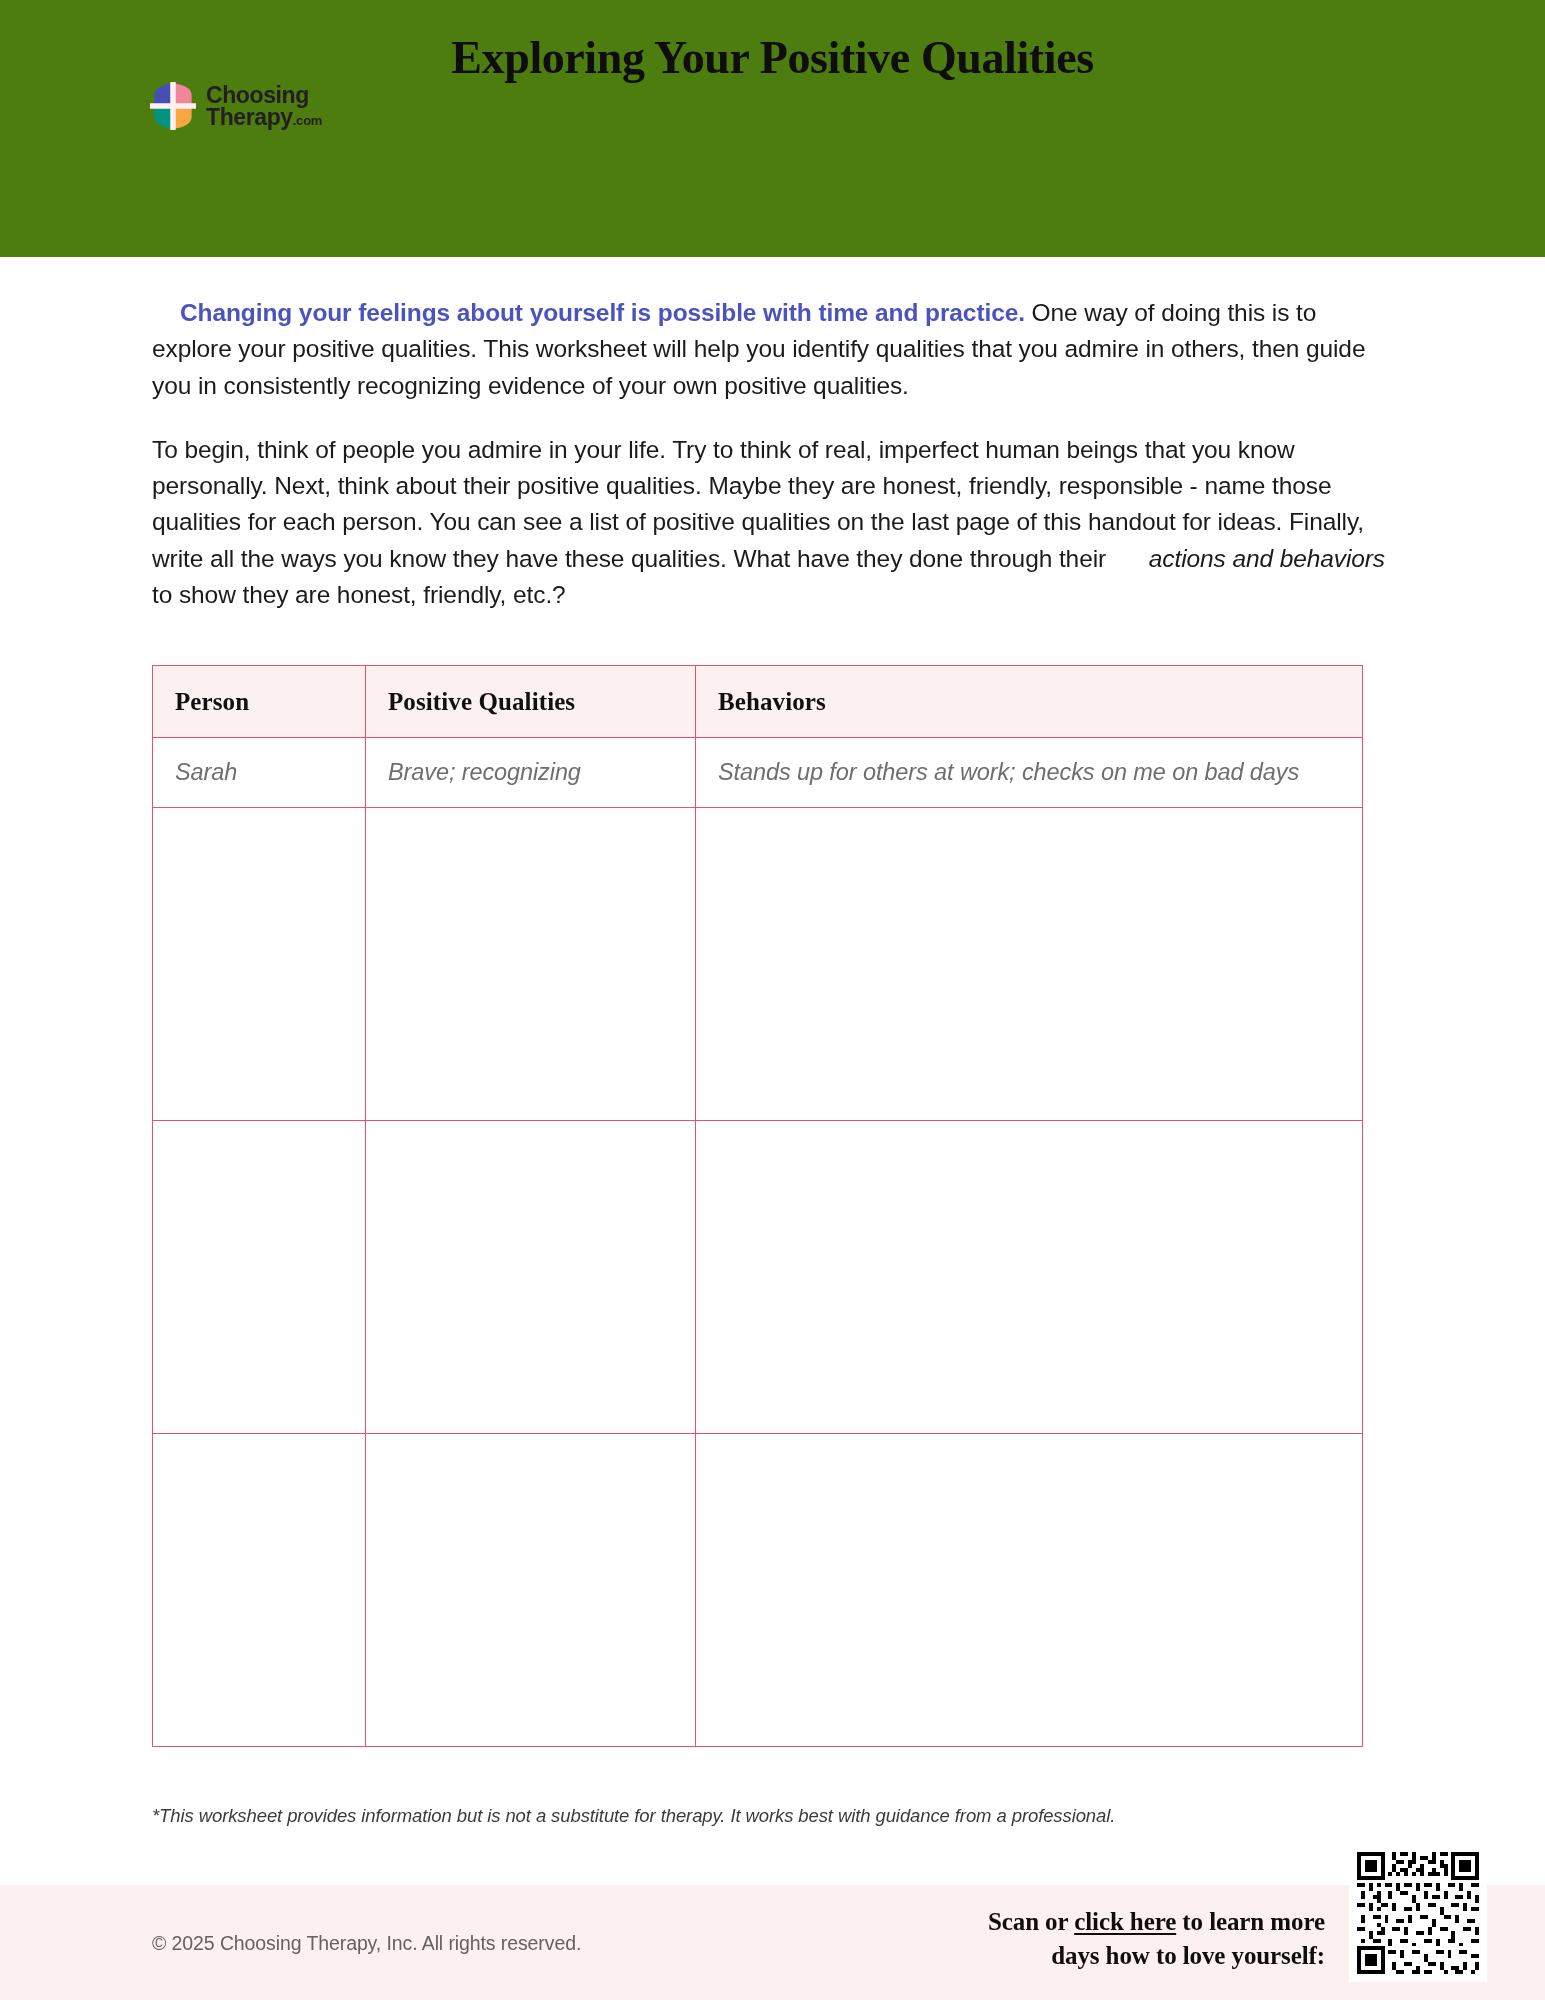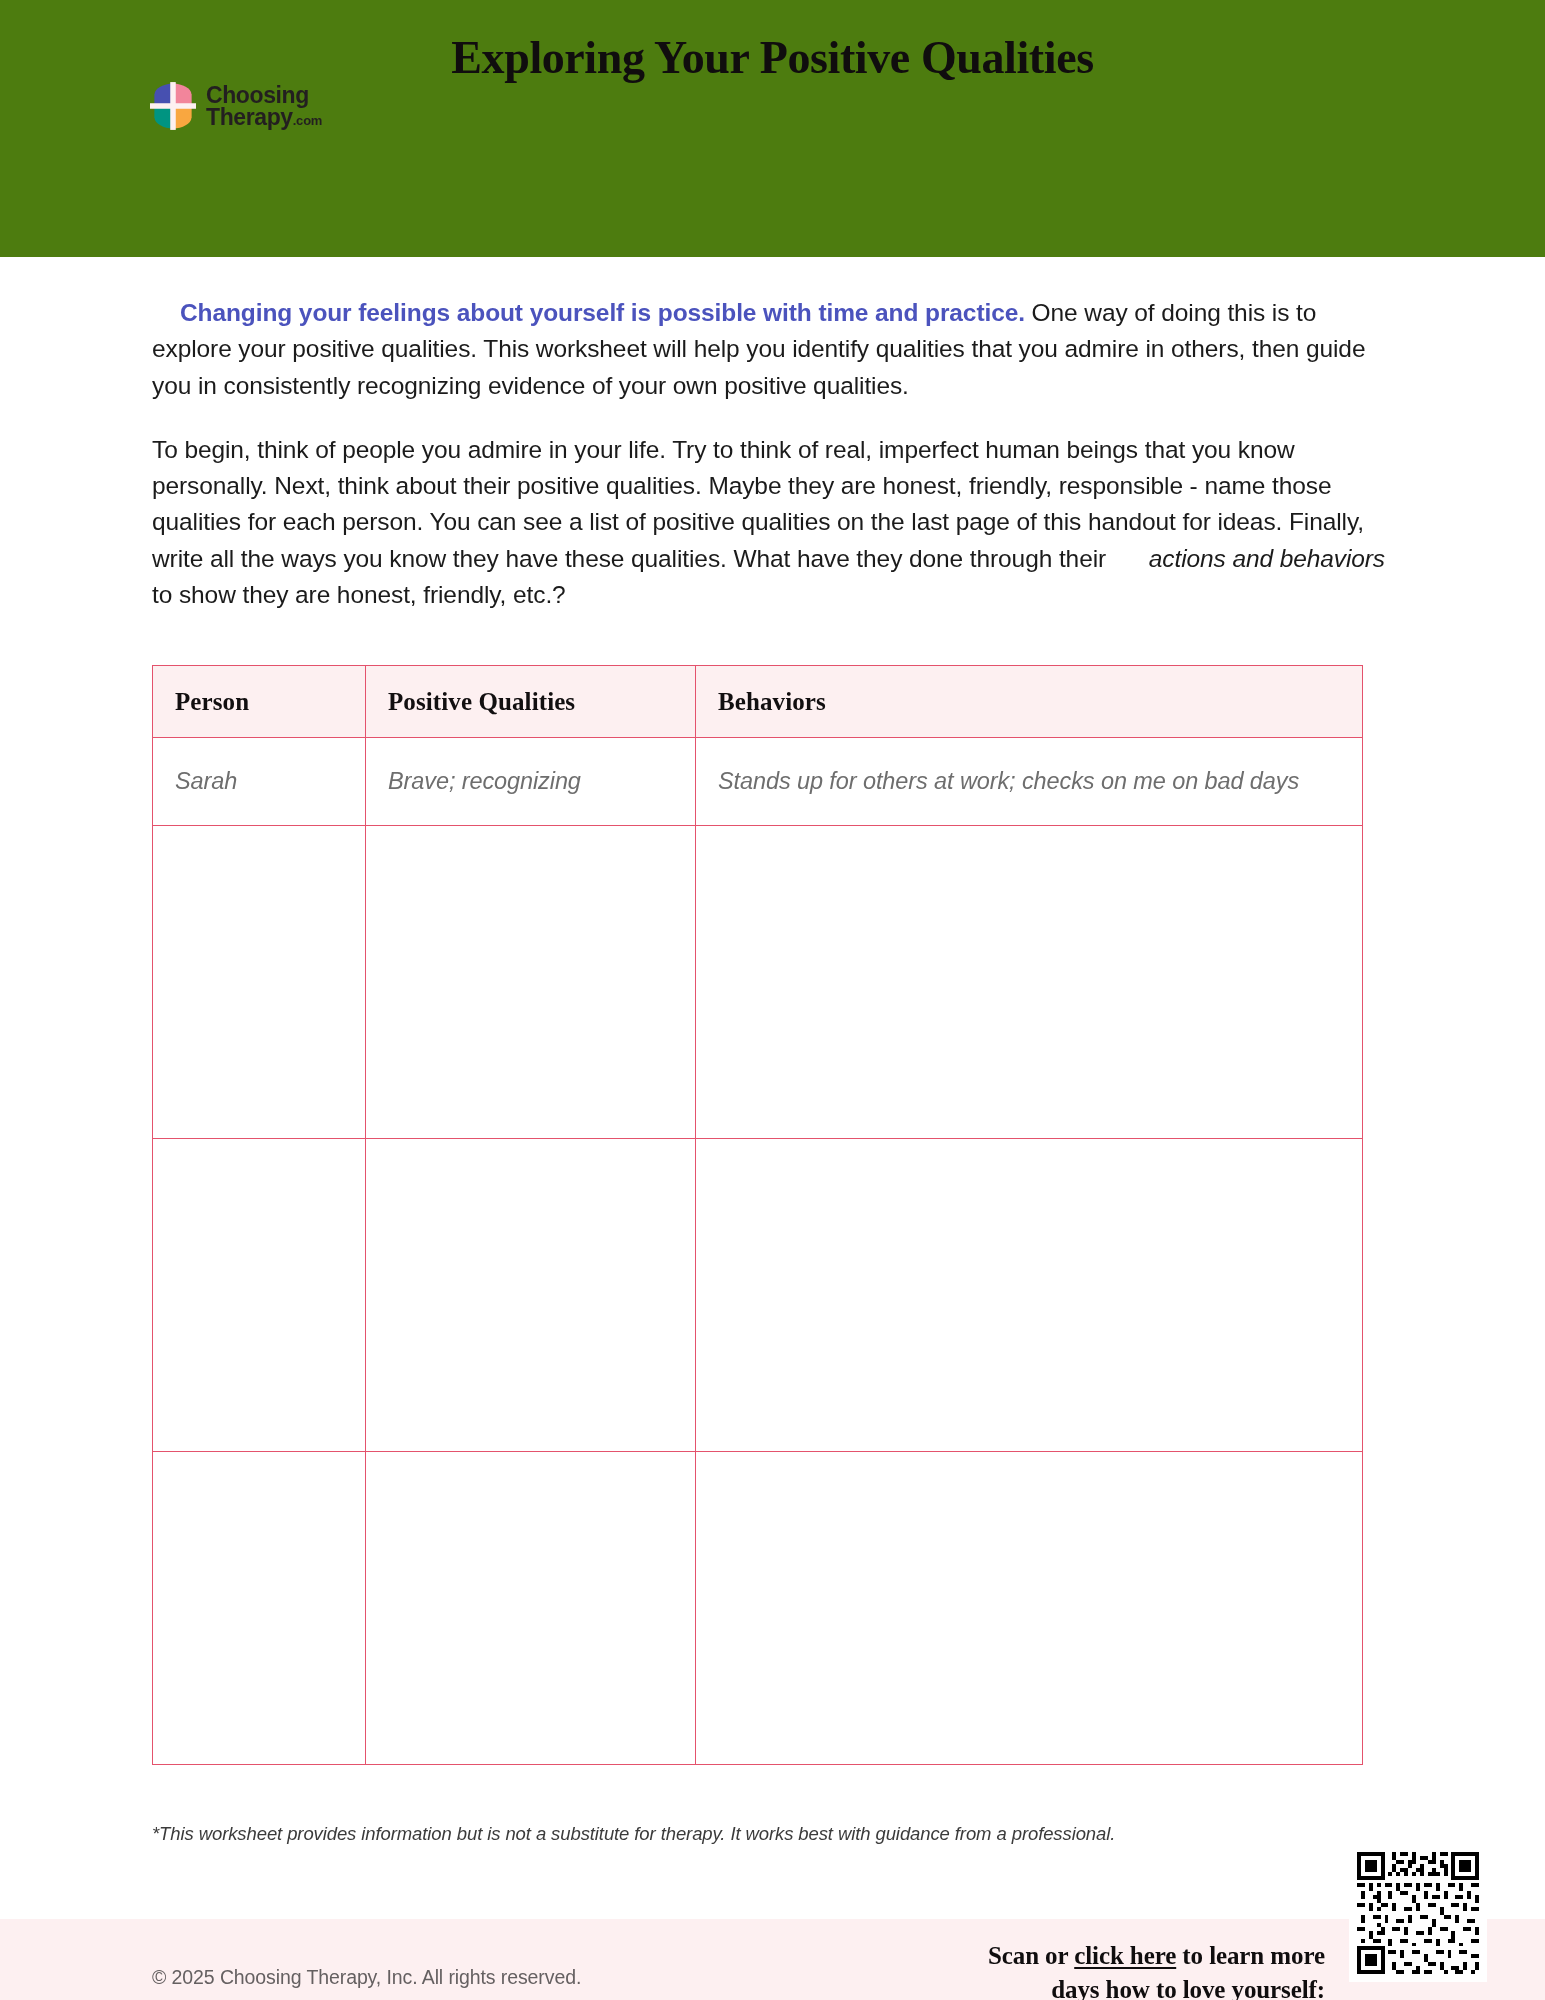--- a/index.html
+++ b/index.html
@@ -108,21 +108,21 @@
     font-weight: bold;
     font-size: 25px;
     color: #120f10;
     letter-spacing: 0.1px;
   }
   .col-person   { width: 213px; }
   .col-quality  { width: 330px; }
   .col-behavior { width: 667px; }
 
   .example-row td {
-    height: 88px;
+    height: 70px;
     padding: 0 22px;
     font-family: "Liberation Sans", sans-serif;
     font-style: italic;
     font-size: 23.5px;
     color: #6e6e6e;
     letter-spacing: -0.1px;
     background: #ffffff;
   }
   .blank-row td {
     height: 313px;
@@ -138,21 +138,21 @@
     color: #3b3b3b;
     letter-spacing: -0.1px;
   }
 
   
   .footer-band {
     position: absolute;
     left: 0;
     bottom: 0;
     width: 100%;
-    height: 81px;
+    height: 115px;
     background: #fdf0f1;
   }
 
   .copyright {
     position: absolute;
     left: 152px;
     top: 47px;
     font-family: "Liberation Sans", sans-serif;
     font-size: 19.5px;
     color: #656061;

